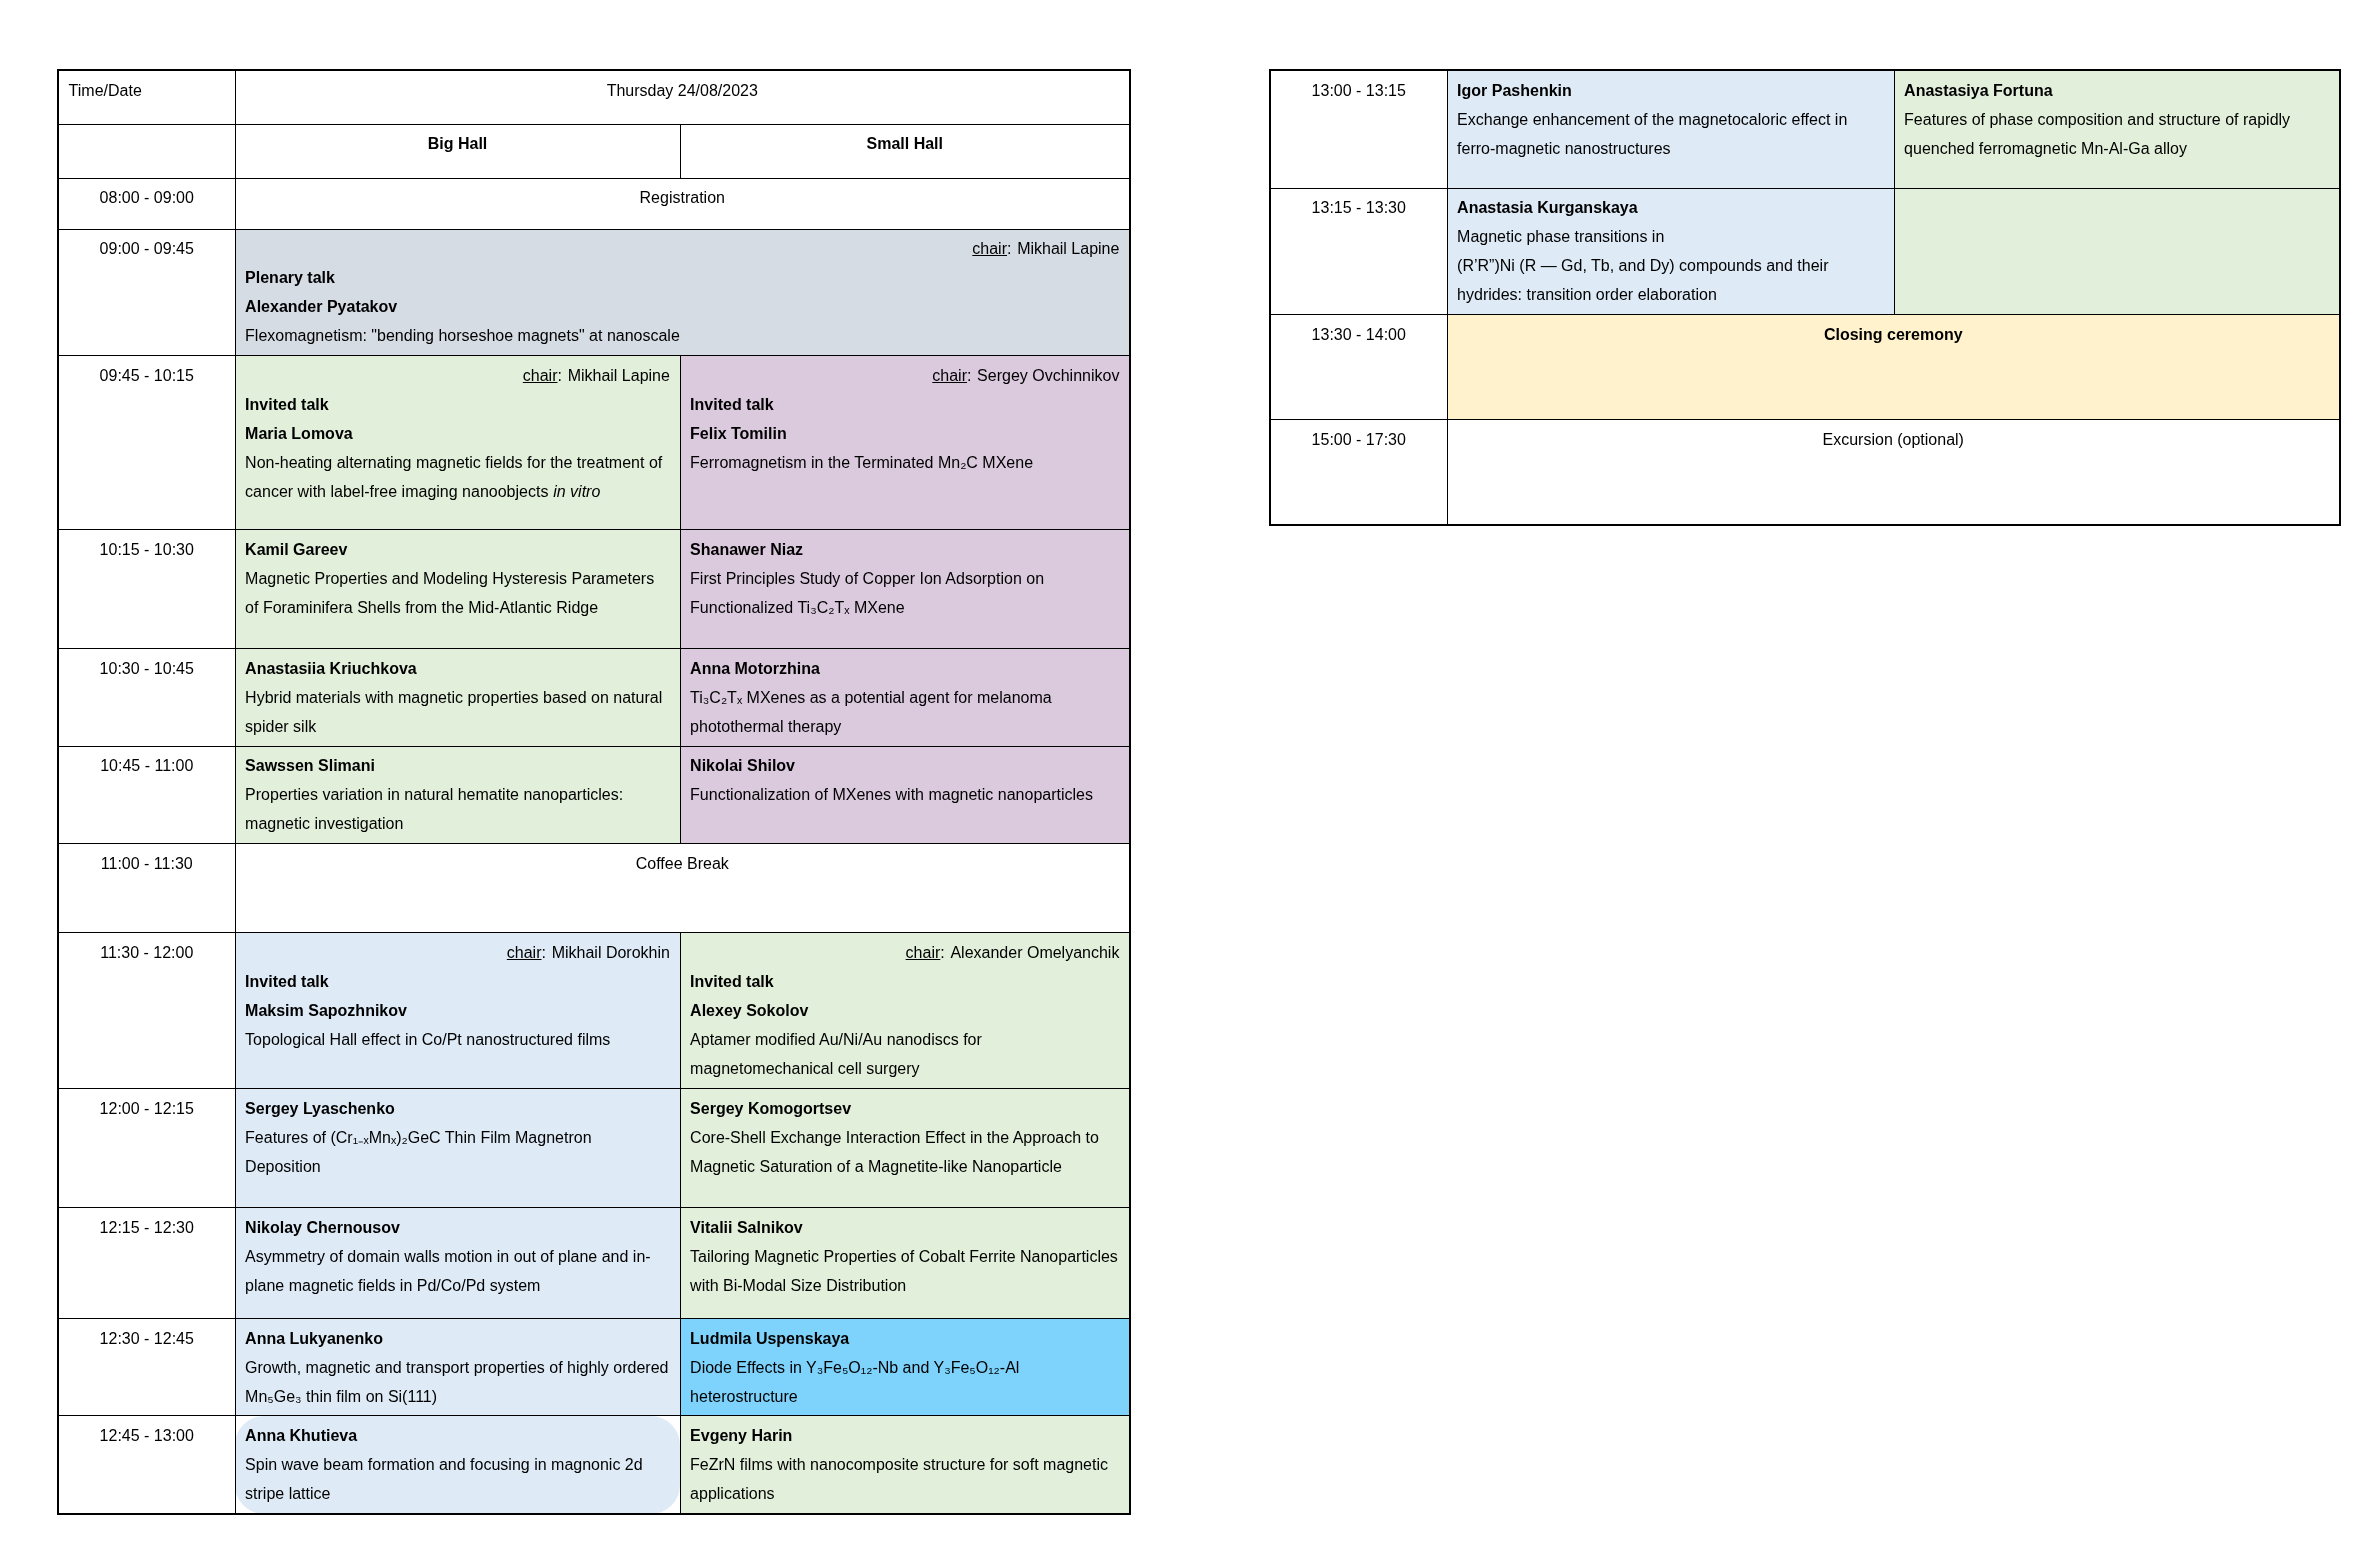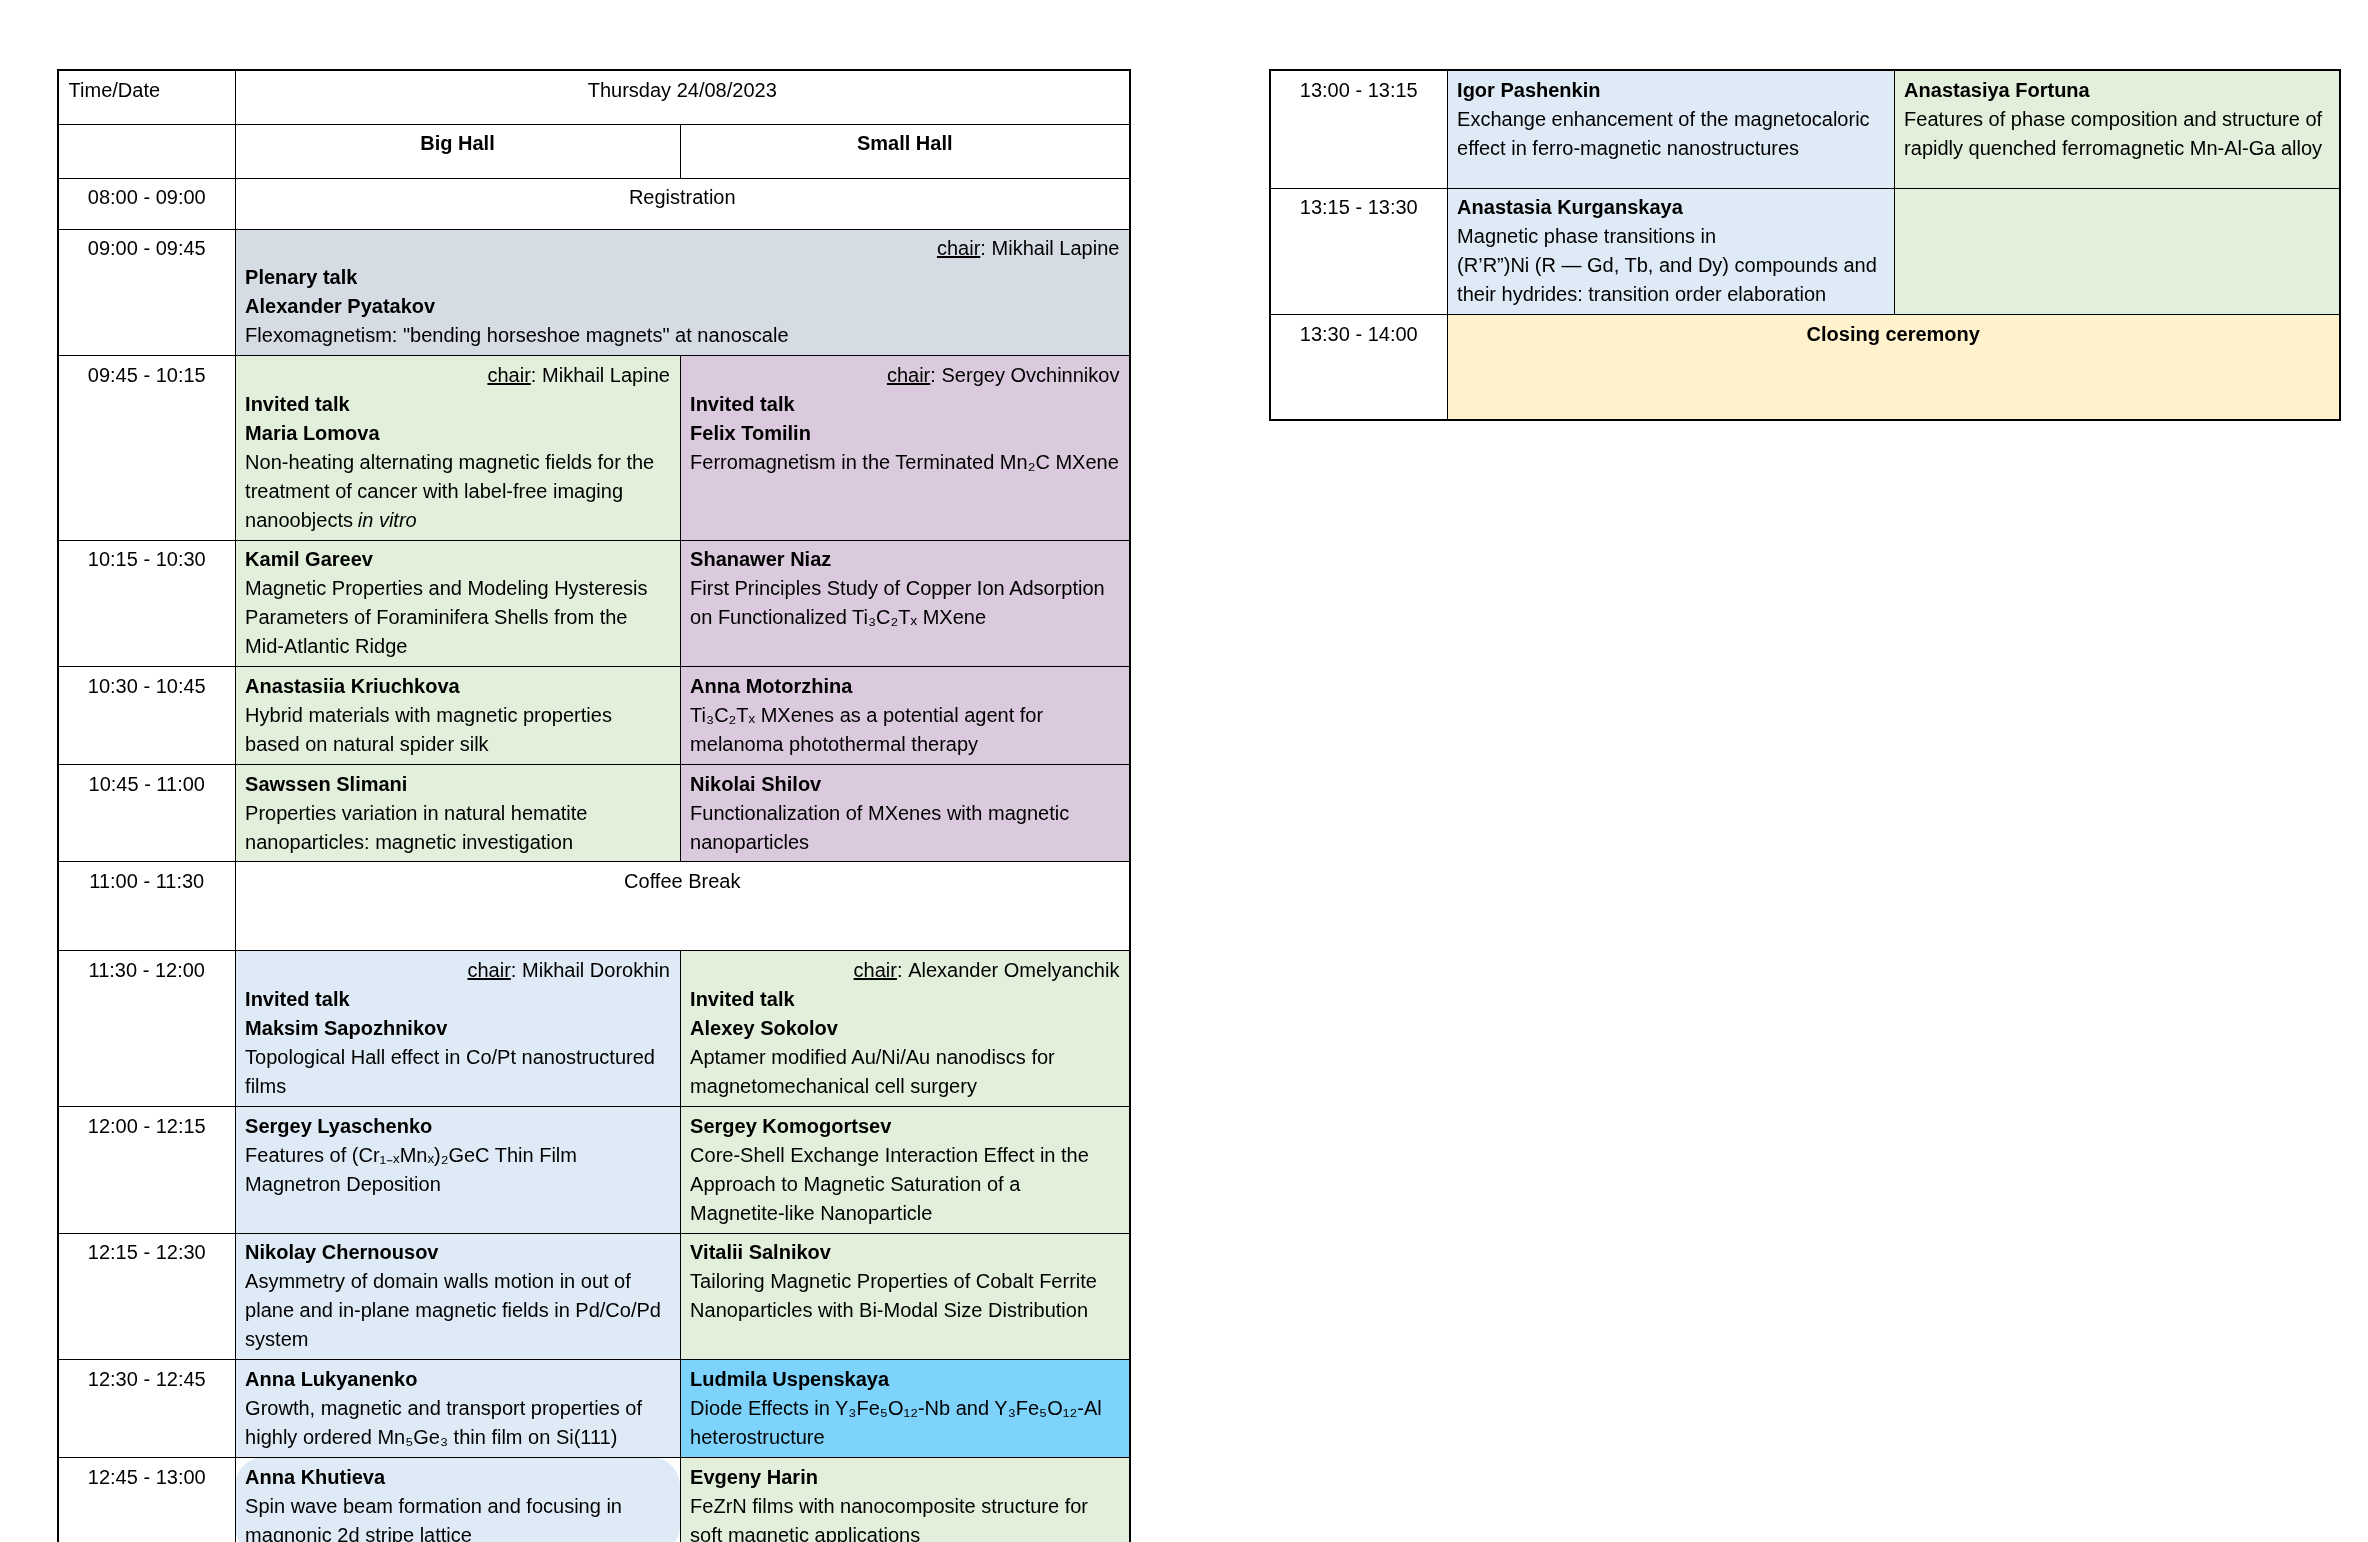--- a/index.html
+++ b/index.html
@@ -13,21 +13,21 @@
   table.tbl {
     border-collapse: collapse;
     table-layout: fixed;
     position: absolute;
     border: 2.9px solid #000;
   }
   table.tbl td {
     border: 1.9px solid #000;
     vertical-align: top;
     padding: 4.8px 9.6px;
-    font-size: 20px;
+    font-size: 16px;
     line-height: 29px;
     overflow: hidden;
     word-wrap: break-word;
   }
   #left-table  { left: 57px;  top: 69px; width: 1073px; }
   #right-table { left: 1269px; top: 69px; width: 1071px; }
 
   td.time   { text-align: center; padding-top: 6.7px; }
   td.corner { vertical-align: middle; padding-left: 15.3px; }
   td.date-hdr { text-align: center; vertical-align: middle; font-size: 27px; }
@@ -231,15 +231,19 @@
 (R’R”)Ni (R — Gd, Tb, and Dy) compounds and their hydrides: transition order elaboration</div>
     </td>
     <td style="background-color: rgb(226, 239, 218);"></td>
   </tr>
 
   <tr style="height:105px">
     <td class="time">13:30 - 14:00</td>
     <td class="full bold" colspan="2" style="background-color: rgb(255, 242, 204);">Closing ceremony</td>
   </tr>
 
+  <tr style="height:105px">
+    <td class="time">15:00 - 17:30</td>
+    <td class="full" colspan="2">Excursion (optional)</td>
+  </tr>
 </tbody>
   </table>
 
 
 </body></html>

